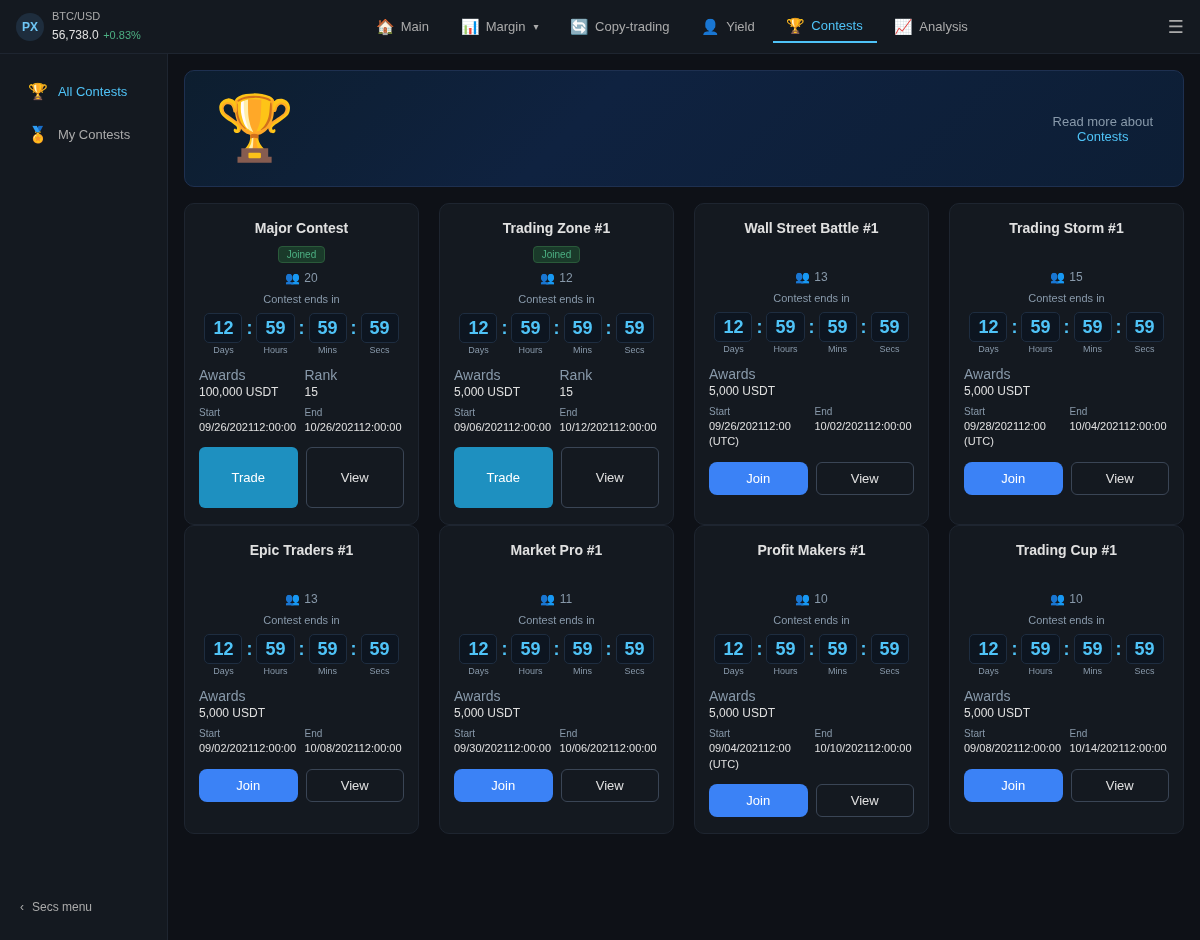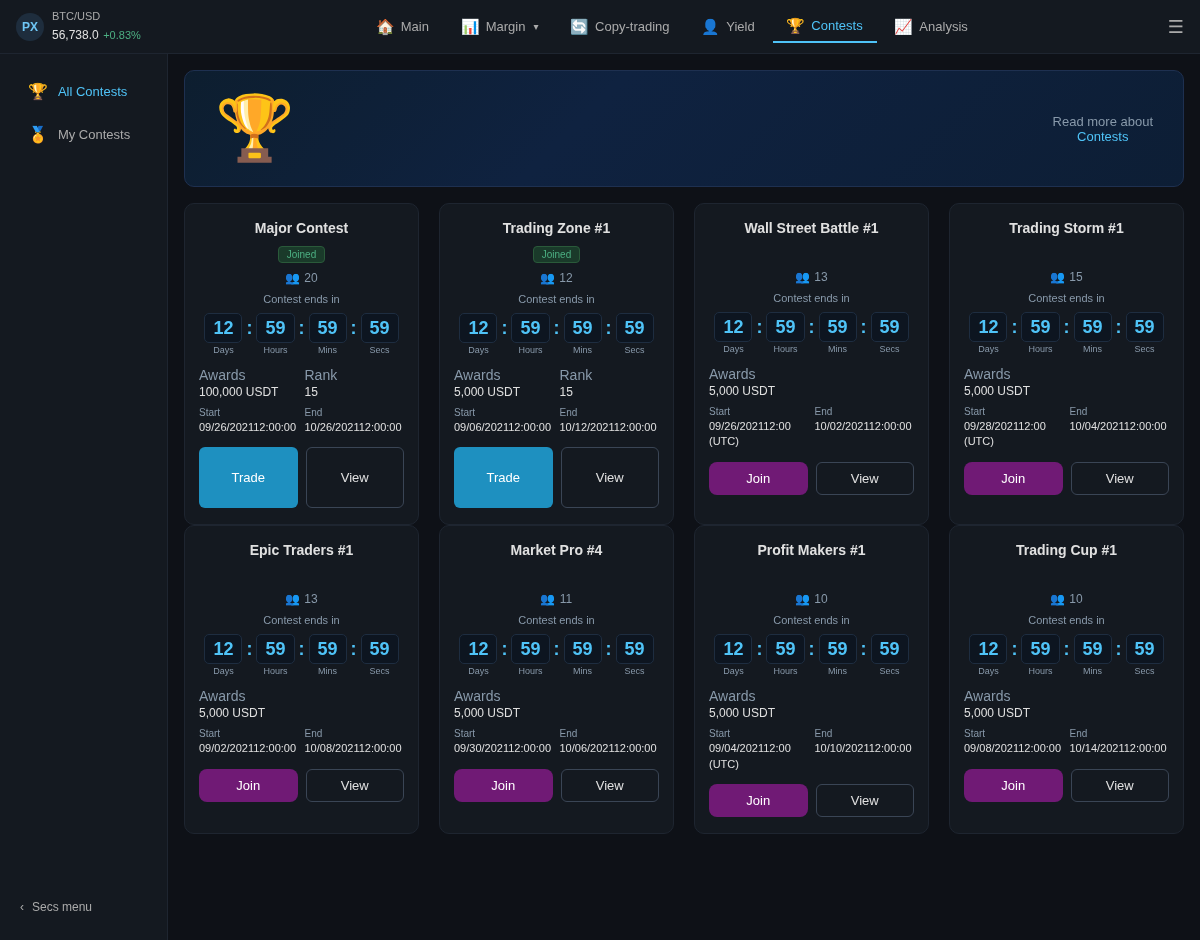--- a/index.html
+++ b/index.html
@@ -284,21 +284,21 @@
       background: #1e90c0;
       border: none;
       border-radius: 6px;
       color: #fff;
       font-size: 13px;
       padding: 23px 0;
       cursor: pointer;
       font-weight: 500;
     }
     .btn-join {
-      background: #701a75;
+      background: #3b82f6;
       border: none;
       border-radius: 8px;
       color: #fff;
       font-size: 13px;
       padding: 8px 0;
       cursor: pointer;
       font-weight: 500;
     }
     .btn-view {
       background: transparent;
@@ -648,21 +648,21 @@
           <span class="date-value">10/08/202112:00:00</span>
         </div>
       </div>
       <div class="card-actions">
         <button class="btn-join">Join</button>
         <button class="btn-view">View</button>
       </div>
     </div>
 
     <div class="contest-card">
-      <div class="card-title">Market Pro #4</div>
+      <div class="card-title">Market Pro #1</div>
       <div class="badge-placeholder"></div>
       <div class="participants">
         <span>👥</span>
         <span>11</span>
       </div>
       <div class="ends-in">Contest ends in</div>
       <div class="countdown">
         <div class="count-block">
           <div class="count-num">12</div>
           <div class="count-label">Days</div>

